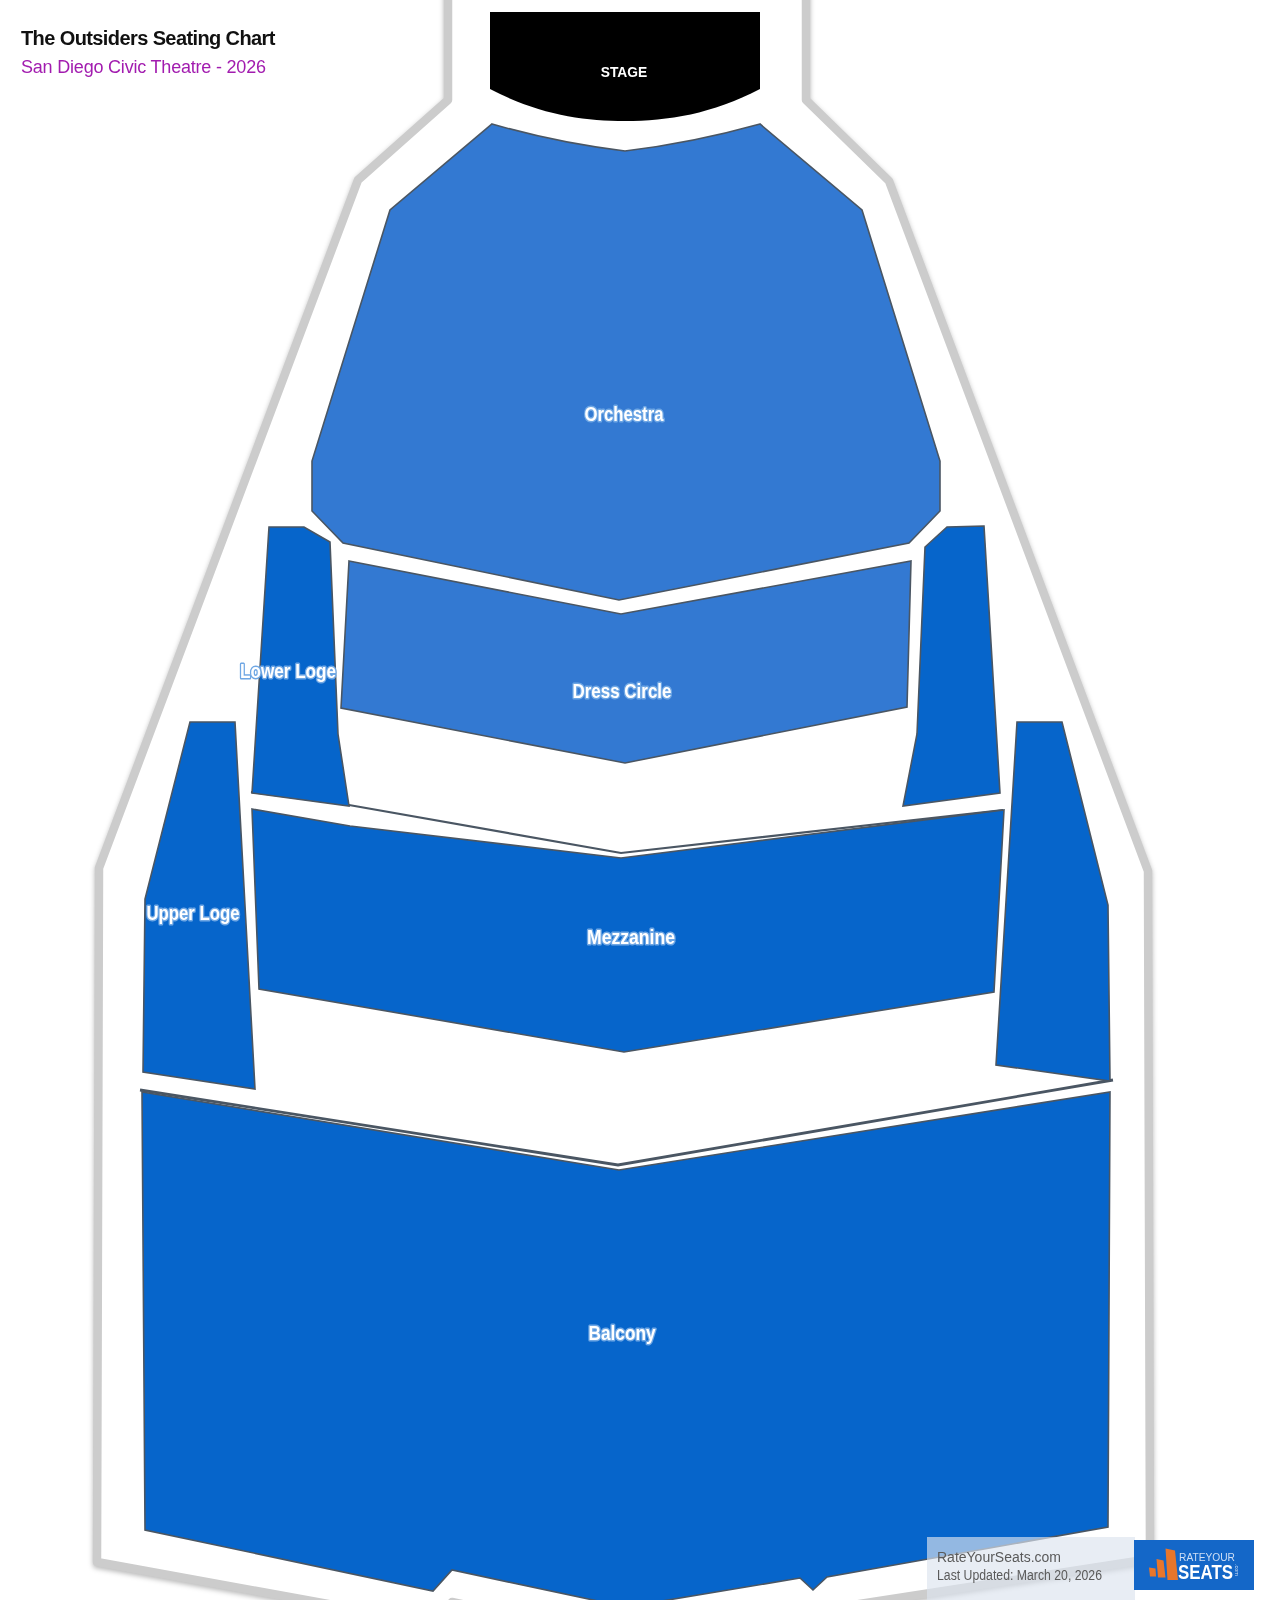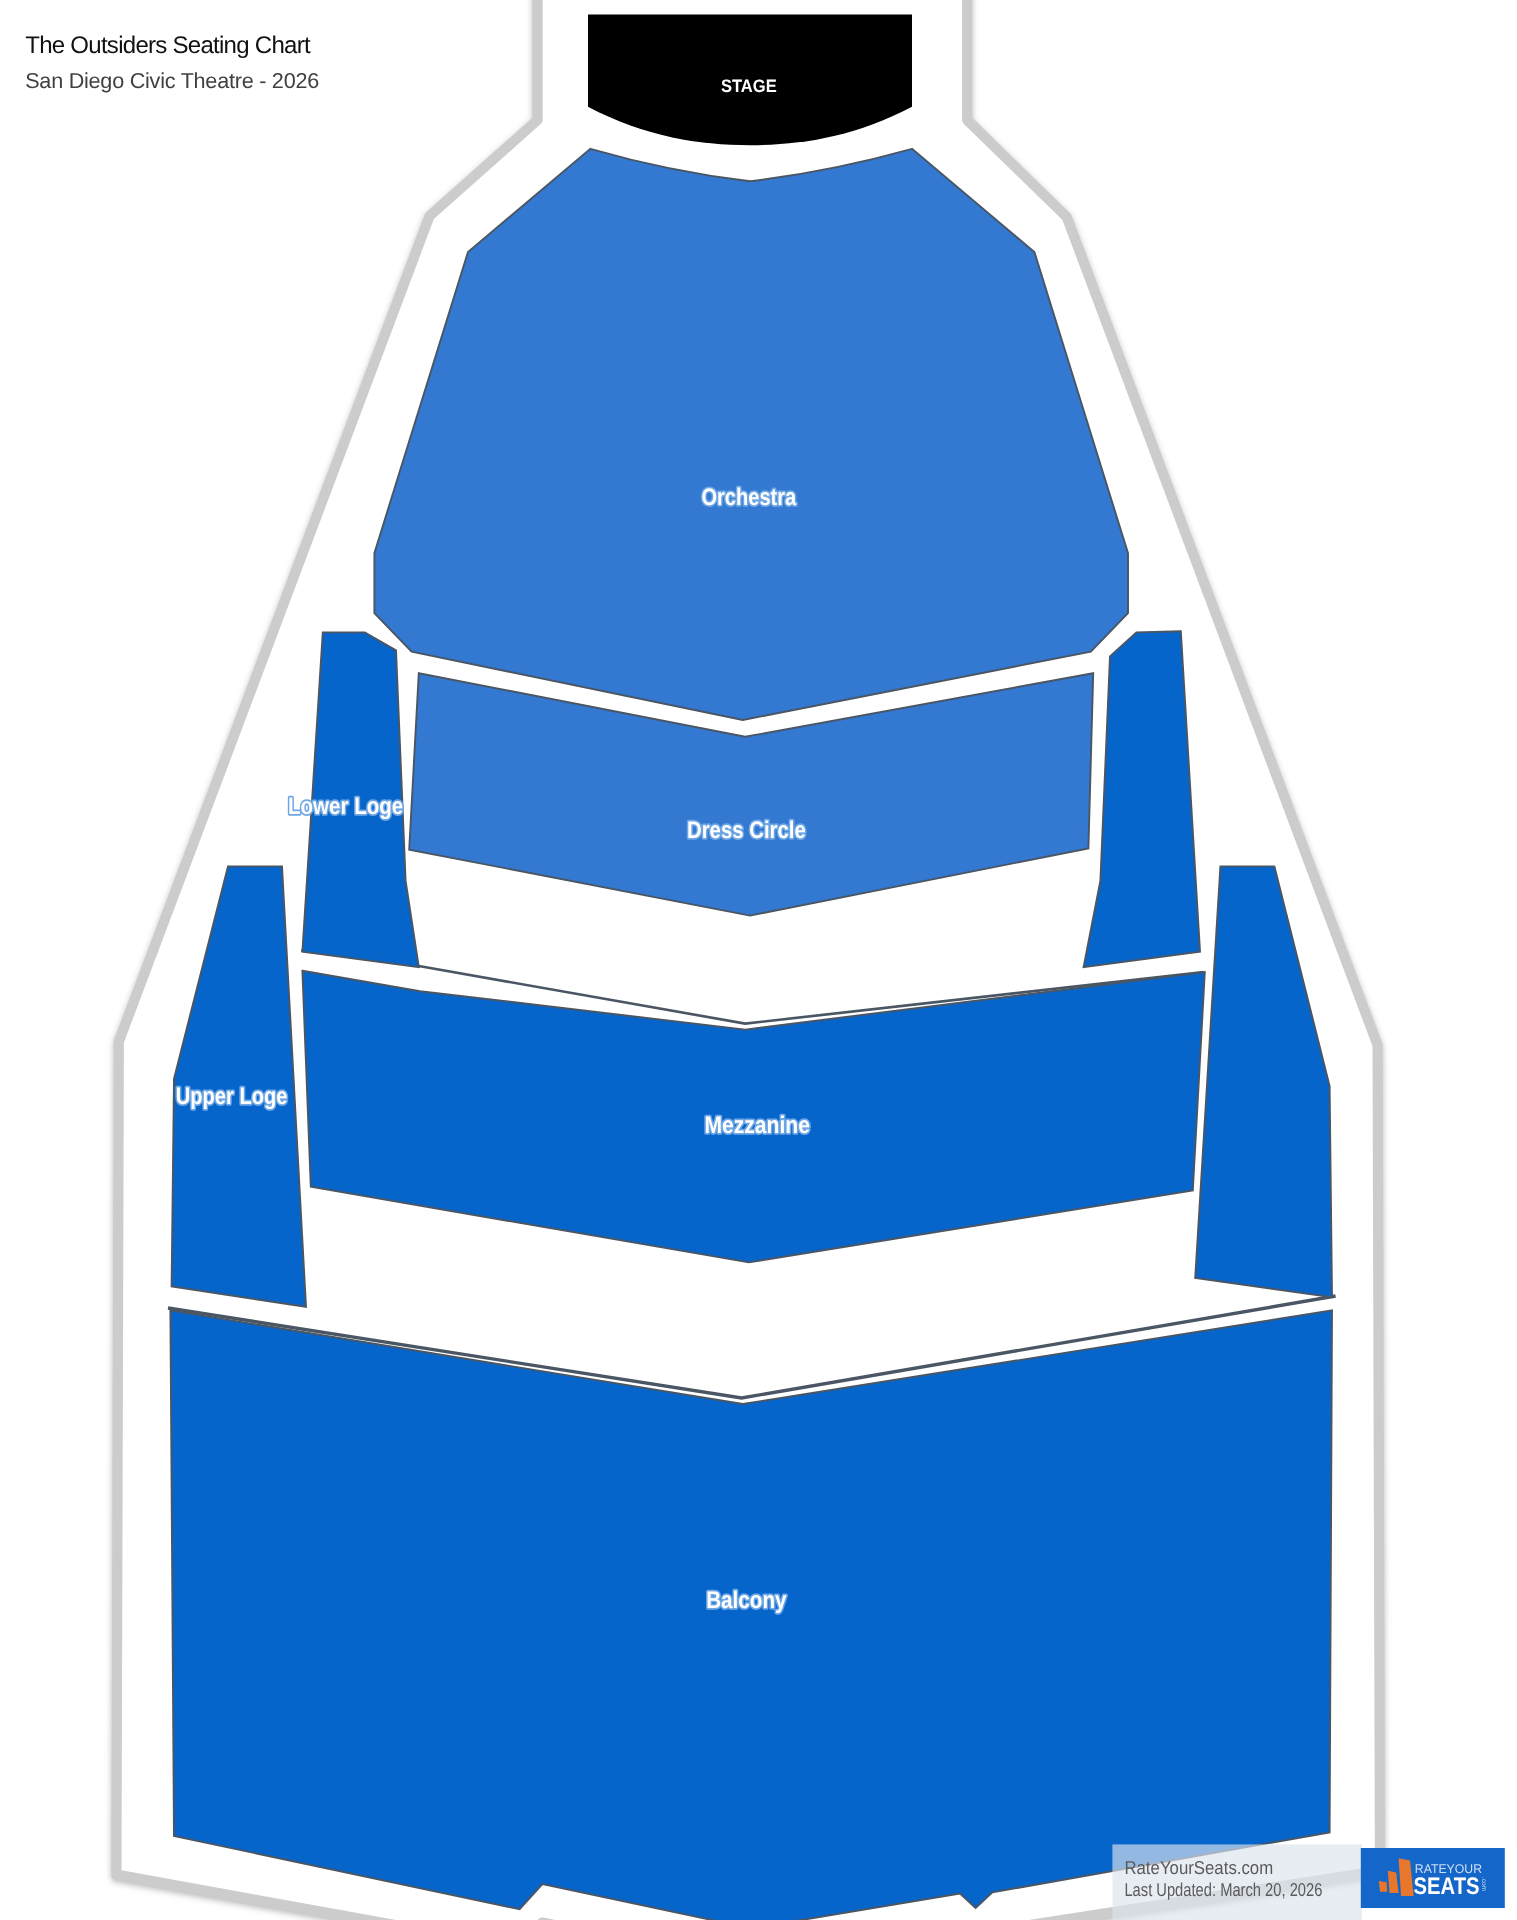--- a/index.html
+++ b/index.html
@@ -1,20 +1,20 @@
 <!DOCTYPE html>
 <html><head>
 <meta charset="utf-8">
 <style>
   html,body{margin:0;padding:0;background:#ffffff;}
   .page{position:relative;width:1264px;height:1600px;overflow:hidden;background:#fff;
         font-family:"Liberation Sans",sans-serif;}
-  .title{position:absolute;left:21px;top:27px;font-size:20px;font-weight:normal;color:#111;
+  .title{position:absolute;left:21px;top:27px;font-size:20px;font-weight:bold;color:#111;
          letter-spacing:-0.6px;}
-  .subtitle{position:absolute;left:21px;top:57px;font-size:18px;color:#404040;letter-spacing:-0.2px;}
+  .subtitle{position:absolute;left:21px;top:57px;font-size:18px;color:#a21caf;letter-spacing:-0.2px;}
   svg{position:absolute;left:0;top:0;}
 </style>
 </head>
 <body>
 <div class="page">
 <svg width="1264" height="1600" viewBox="0 0 1264 1600">
 
   <g filter="drop-shadow(0px 2px 2.5px rgba(0,0,0,0.28))">
   <path d="M 448,-12 L 448,100 L 358,180 L 99,868 L 97,1562
            L 433,1623 L 452,1602 L 626,1639 L 800,1610 L 813,1622 L 827,1609 L 1150,1559

